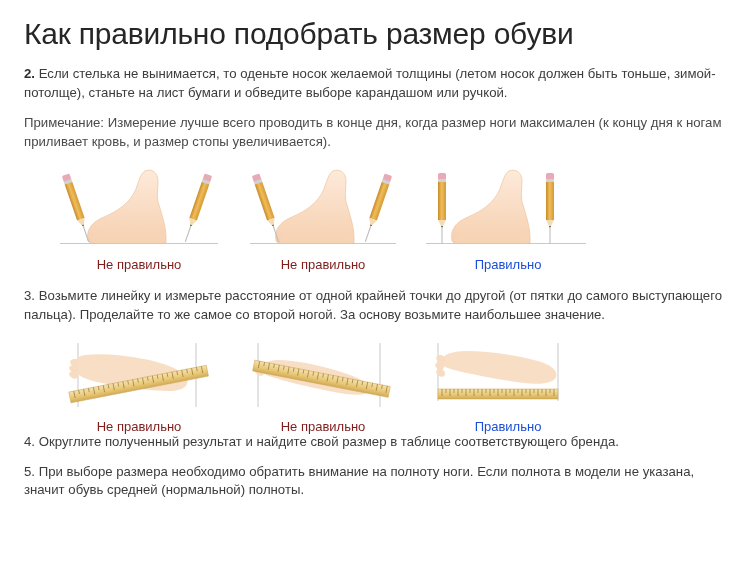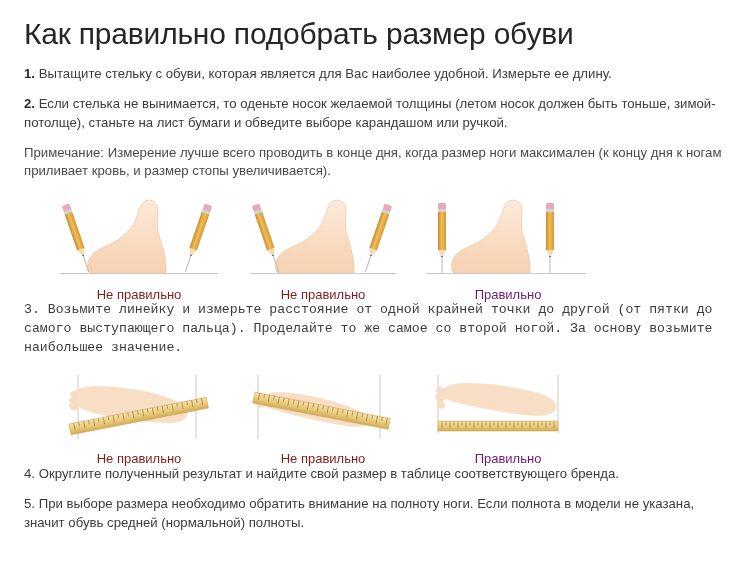--- a/index.html
+++ b/index.html
@@ -88,41 +88,40 @@
   .row-profile .canvas { height: 86px; }
   .row-top     .canvas { height: 72px; }
 
   .caption {
     text-align: center;
     font-size: 13px;
     line-height: 1;
     padding-top: 7px;
   }
   .caption.bad  { color: #7f1d1d; }
-  .caption.good { color: #701a75; }
+  .caption.good { color: #1d4ed8; }
 
   .row-profile .fig-a { margin-left: 22px; }
   .row-profile .fig-b { margin-left: 8px;  }
   .row-profile .fig-c { margin-left: 12px; }
 
   .row-top .fig-a { margin-left: 22px; }
   .row-top .fig-b { margin-left: 8px;  }
   .row-top .fig-c { margin-left: 12px; }
 
   svg { display: block; overflow: visible; }
 </style>
 </head>
 <body>
 
 <div class="page">
 
   <h1 class="title">Как правильно подобрать размер обуви</h1>
 
   <div class="steps-block">
-    <p class="step"><span class="num">1.</span><span> Вытащите стельку с обуви, которая является для Вас наиболее удобной. Измерьте ее длину.</span></p>
     <p class="step"><span class="num">2.</span><span> Если стелька не вынимается, то оденьте носок желаемой толщины (летом носок должен быть тоньше, зимой-потолще), станьте на лист бумаги и обведите выборе карандашом или ручкой.</span></p>
     <p class="note">Примечание: Измерение лучше всего проводить в конце дня, когда размер ноги максимален (к концу дня к ногам приливает кровь, и размер стопы увеличивается).</p>
   </div>
 
   <div class="figure-row row-profile">
 
     <div class="figure fig-a">
       <div class="canvas">
         <svg width="186" height="86" viewBox="0 0 186 86" aria-hidden="true">
           <defs>
@@ -242,21 +241,21 @@
             <polygon points="131,61 133,61 132,63" fill="#4a4a4a"></polygon>
             <line x1="132" y1="63" x2="132" y2="79" stroke="#bdbdbd" stroke-width="1.1"></line>
           </g>
         </svg>
       </div>
       <div class="caption good">Правильно</div>
     </div>
 
   </div>
 
-  <p class="step-lower" style="font-family:Liberation Mono, monospace;"><span class="num">3.</span><span> Возьмите линейку и измерьте расстояние от одной крайней точки до другой (от пятки до самого выступающего пальца). Проделайте то же самое со второй ногой. За основу возьмите наибольшее значение.</span></p>
+  <p class="step-lower" style="margin-top:16px;"><span class="num">3.</span><span> Возьмите линейку и измерьте расстояние от одной крайней точки до другой (от пятки до самого выступающего пальца). Проделайте то же самое со второй ногой. За основу возьмите наибольшее значение.</span></p>
 
   <div class="figure-row row-top">
 
     <div class="figure fig-a">
       <div class="canvas">
         <svg width="186" height="72" viewBox="0 0 186 72" aria-hidden="true">
           <defs>
             <linearGradient id="rlB1" x1="0" y1="0" x2="0" y2="1">
               <stop offset="0%" stop-color="#f6e2ae"></stop>
                 <stop offset="55%" stop-color="#e9c978"></stop>

